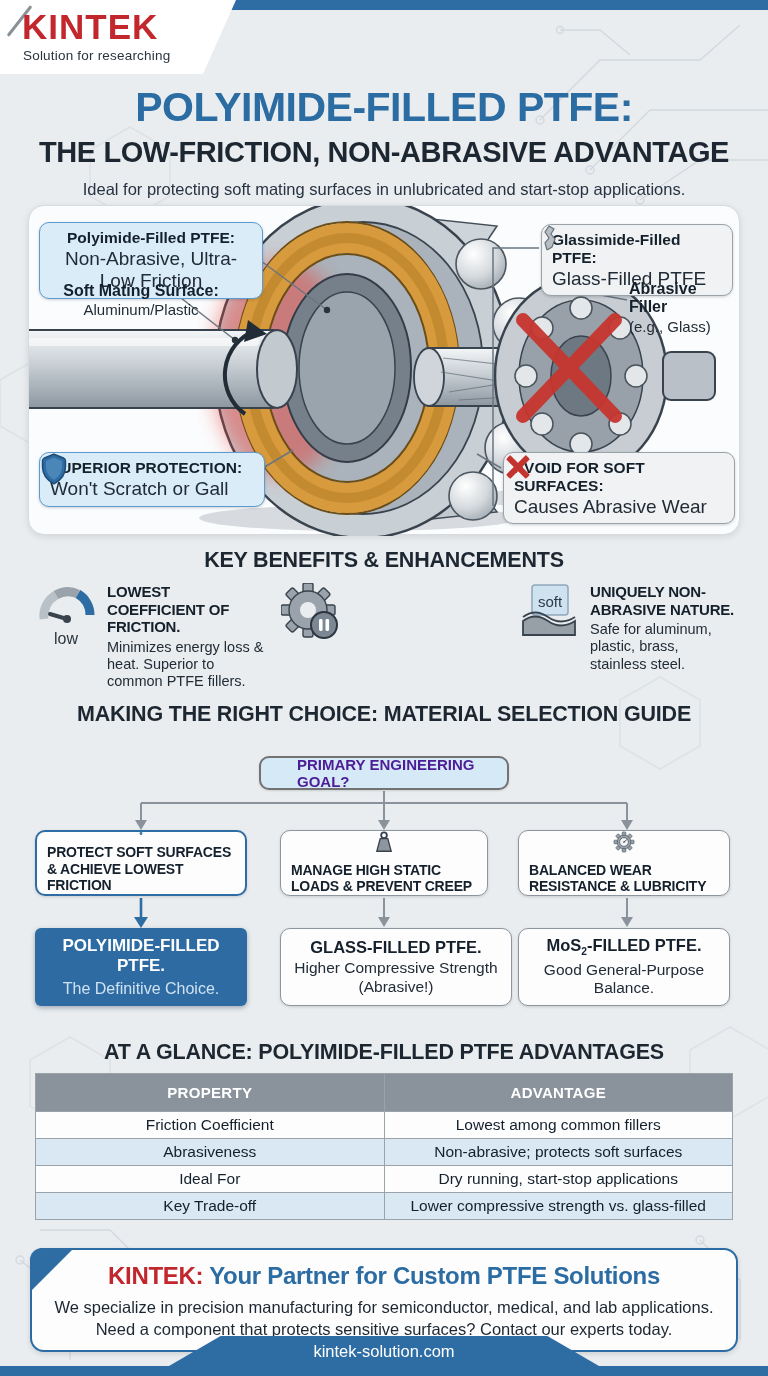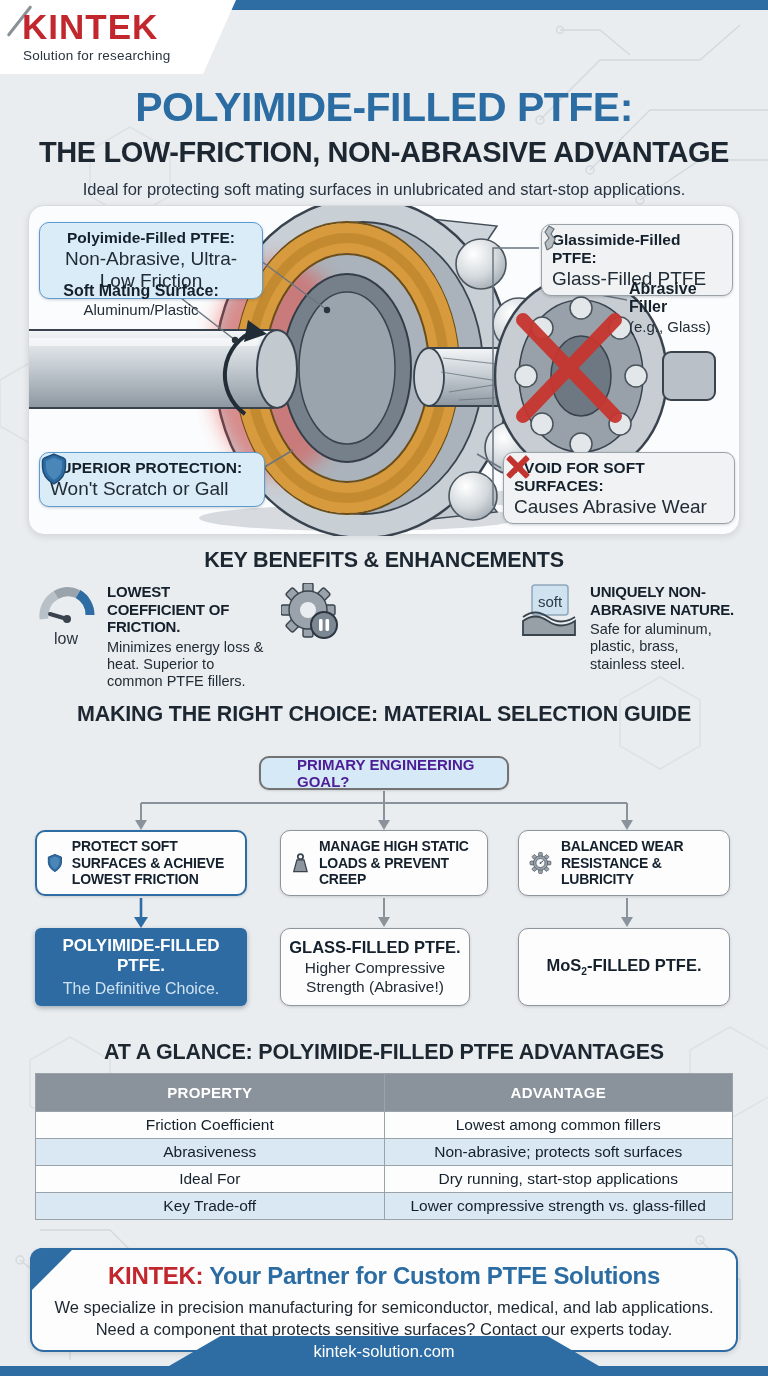--- a/index.html
+++ b/index.html
@@ -51,21 +51,21 @@
   .benefit-title{font-weight:bold;font-size:15px;line-height:1.17;color:#14202b;letter-spacing:-.2px;}
   .benefit-text{font-size:14.5px;line-height:1.2;margin-top:3px;color:#222c36;}
   .icon-label{font-size:16px;color:#2a343e;margin-top:1px;}
 
   .root-box{position:absolute;top:756px;left:259px;width:250px;height:34px;border-radius:10px;
     background:#d6e9f7;border:2px solid #737373;display:flex;align-items:center;justify-content:center;
     font-weight:bold;font-size:15px;color:#4c1d95;z-index:2;box-shadow:0 1px 2px rgba(30,40,50,.15);padding-left:36px;}
   .fc-connectors{position:absolute;top:790px;left:0;width:768px;height:146px;z-index:1;}
   .branch{position:absolute;top:830px;height:66px;border-radius:10px;background:#fdfdfe;
     border:1.6px solid #8d969e;display:flex;align-items:center;gap:9px;padding:0 10px;z-index:2;
-    box-shadow:0 1px 3px rgba(40,50,60,.18);}
+    box-shadow:0 1px 3px rgba(40,50,60,.18);flex-direction:column;}
   .branch.hl{border:2.2px solid var(--accent-blue);}
   .branch-label{font-weight:bold;font-size:14px;line-height:1.18;color:#14202b;letter-spacing:-.2px;}
   .result{position:absolute;top:928px;height:78px;border-radius:10px;background:#fdfdfe;
     border:1.6px solid #8d969e;display:flex;flex-direction:column;align-items:center;justify-content:center;
     text-align:center;z-index:2;padding:0 8px;box-shadow:0 1px 3px rgba(40,50,60,.18);}
   .result.hl{background:#2d6ba2;border:none;border-radius:6px;box-shadow:0 2px 5px rgba(20,50,80,.35);}
   .result-title{font-weight:bold;font-size:16.5px;color:#14202b;line-height:1.2;}
   .result-text{font-size:15.5px;color:#222c36;line-height:1.2;margin-top:2px;}
   .result.hl .result-title{color:#fff;font-size:17px;}
   .result.hl .result-text{color:#cfe2f2;font-size:16px;}
@@ -400,27 +400,28 @@
       <circle cx="24" cy="24" r="1.8" fill="#39434e"></circle>
     </svg>
     <div class="branch-label">BALANCED WEAR RESISTANCE &amp; LUBRICITY</div>
   </div>
 
   <div class="result hl" style="left:35px;width:212px;">
     <div class="result-title">POLYIMIDE-FILLED PTFE.</div>
     <div class="result-text">The Definitive Choice.</div>
   </div>
 
-  <div class="result" style="left:280px;width:190px;">
+  <div class="result" style="left:280px;width:232px;">
     <div class="result-title">GLASS-FILLED PTFE.</div>
     <div class="result-text">Higher Compressive Strength (Abrasive!)</div>
   </div>
 
   <div class="result" style="left:518px;width:212px;">
     <div class="result-title"><span>MoS</span><sub>2</sub><span>-FILLED PTFE.</span></div>
+    <div class="result-text">Good General-Purpose Balance.</div>
   </div>
 
   <h3 class="sec-heading" style="top:1040px;">AT A GLANCE: POLYIMIDE-FILLED PTFE ADVANTAGES</h3>
 
   <table class="glance-table">
     <colgroup>
         <col>
         <col>
       </colgroup>
     <thead>

